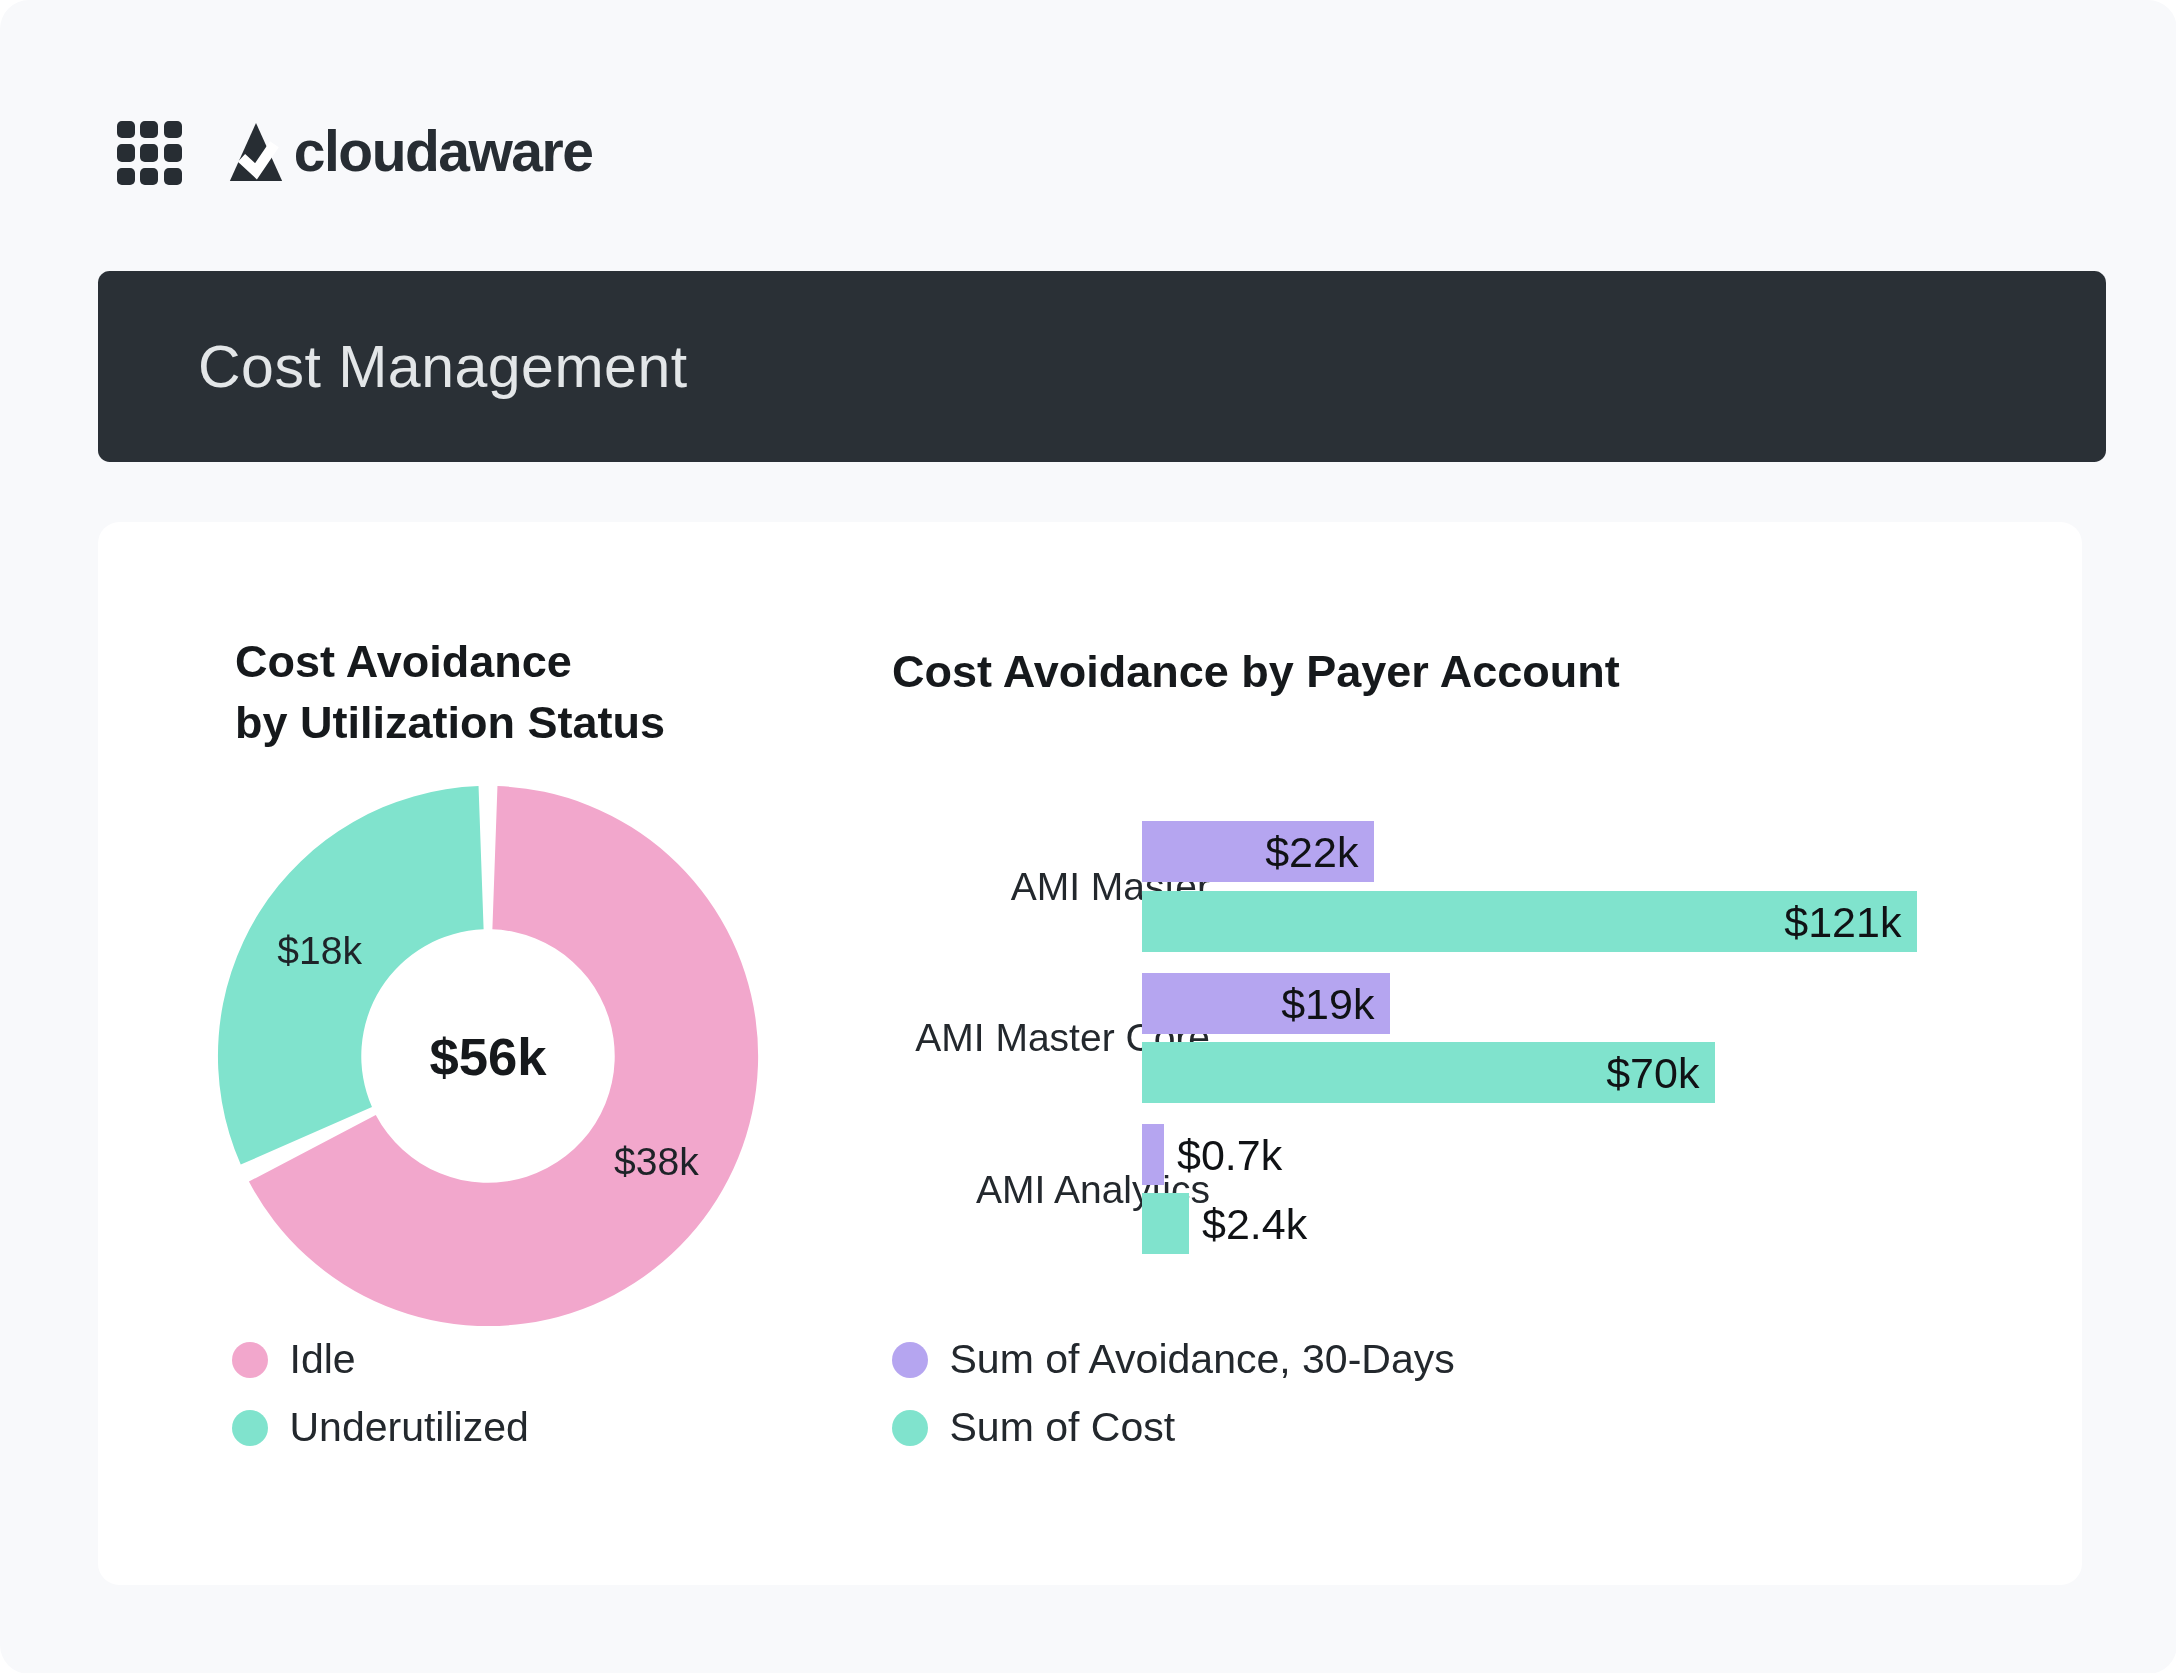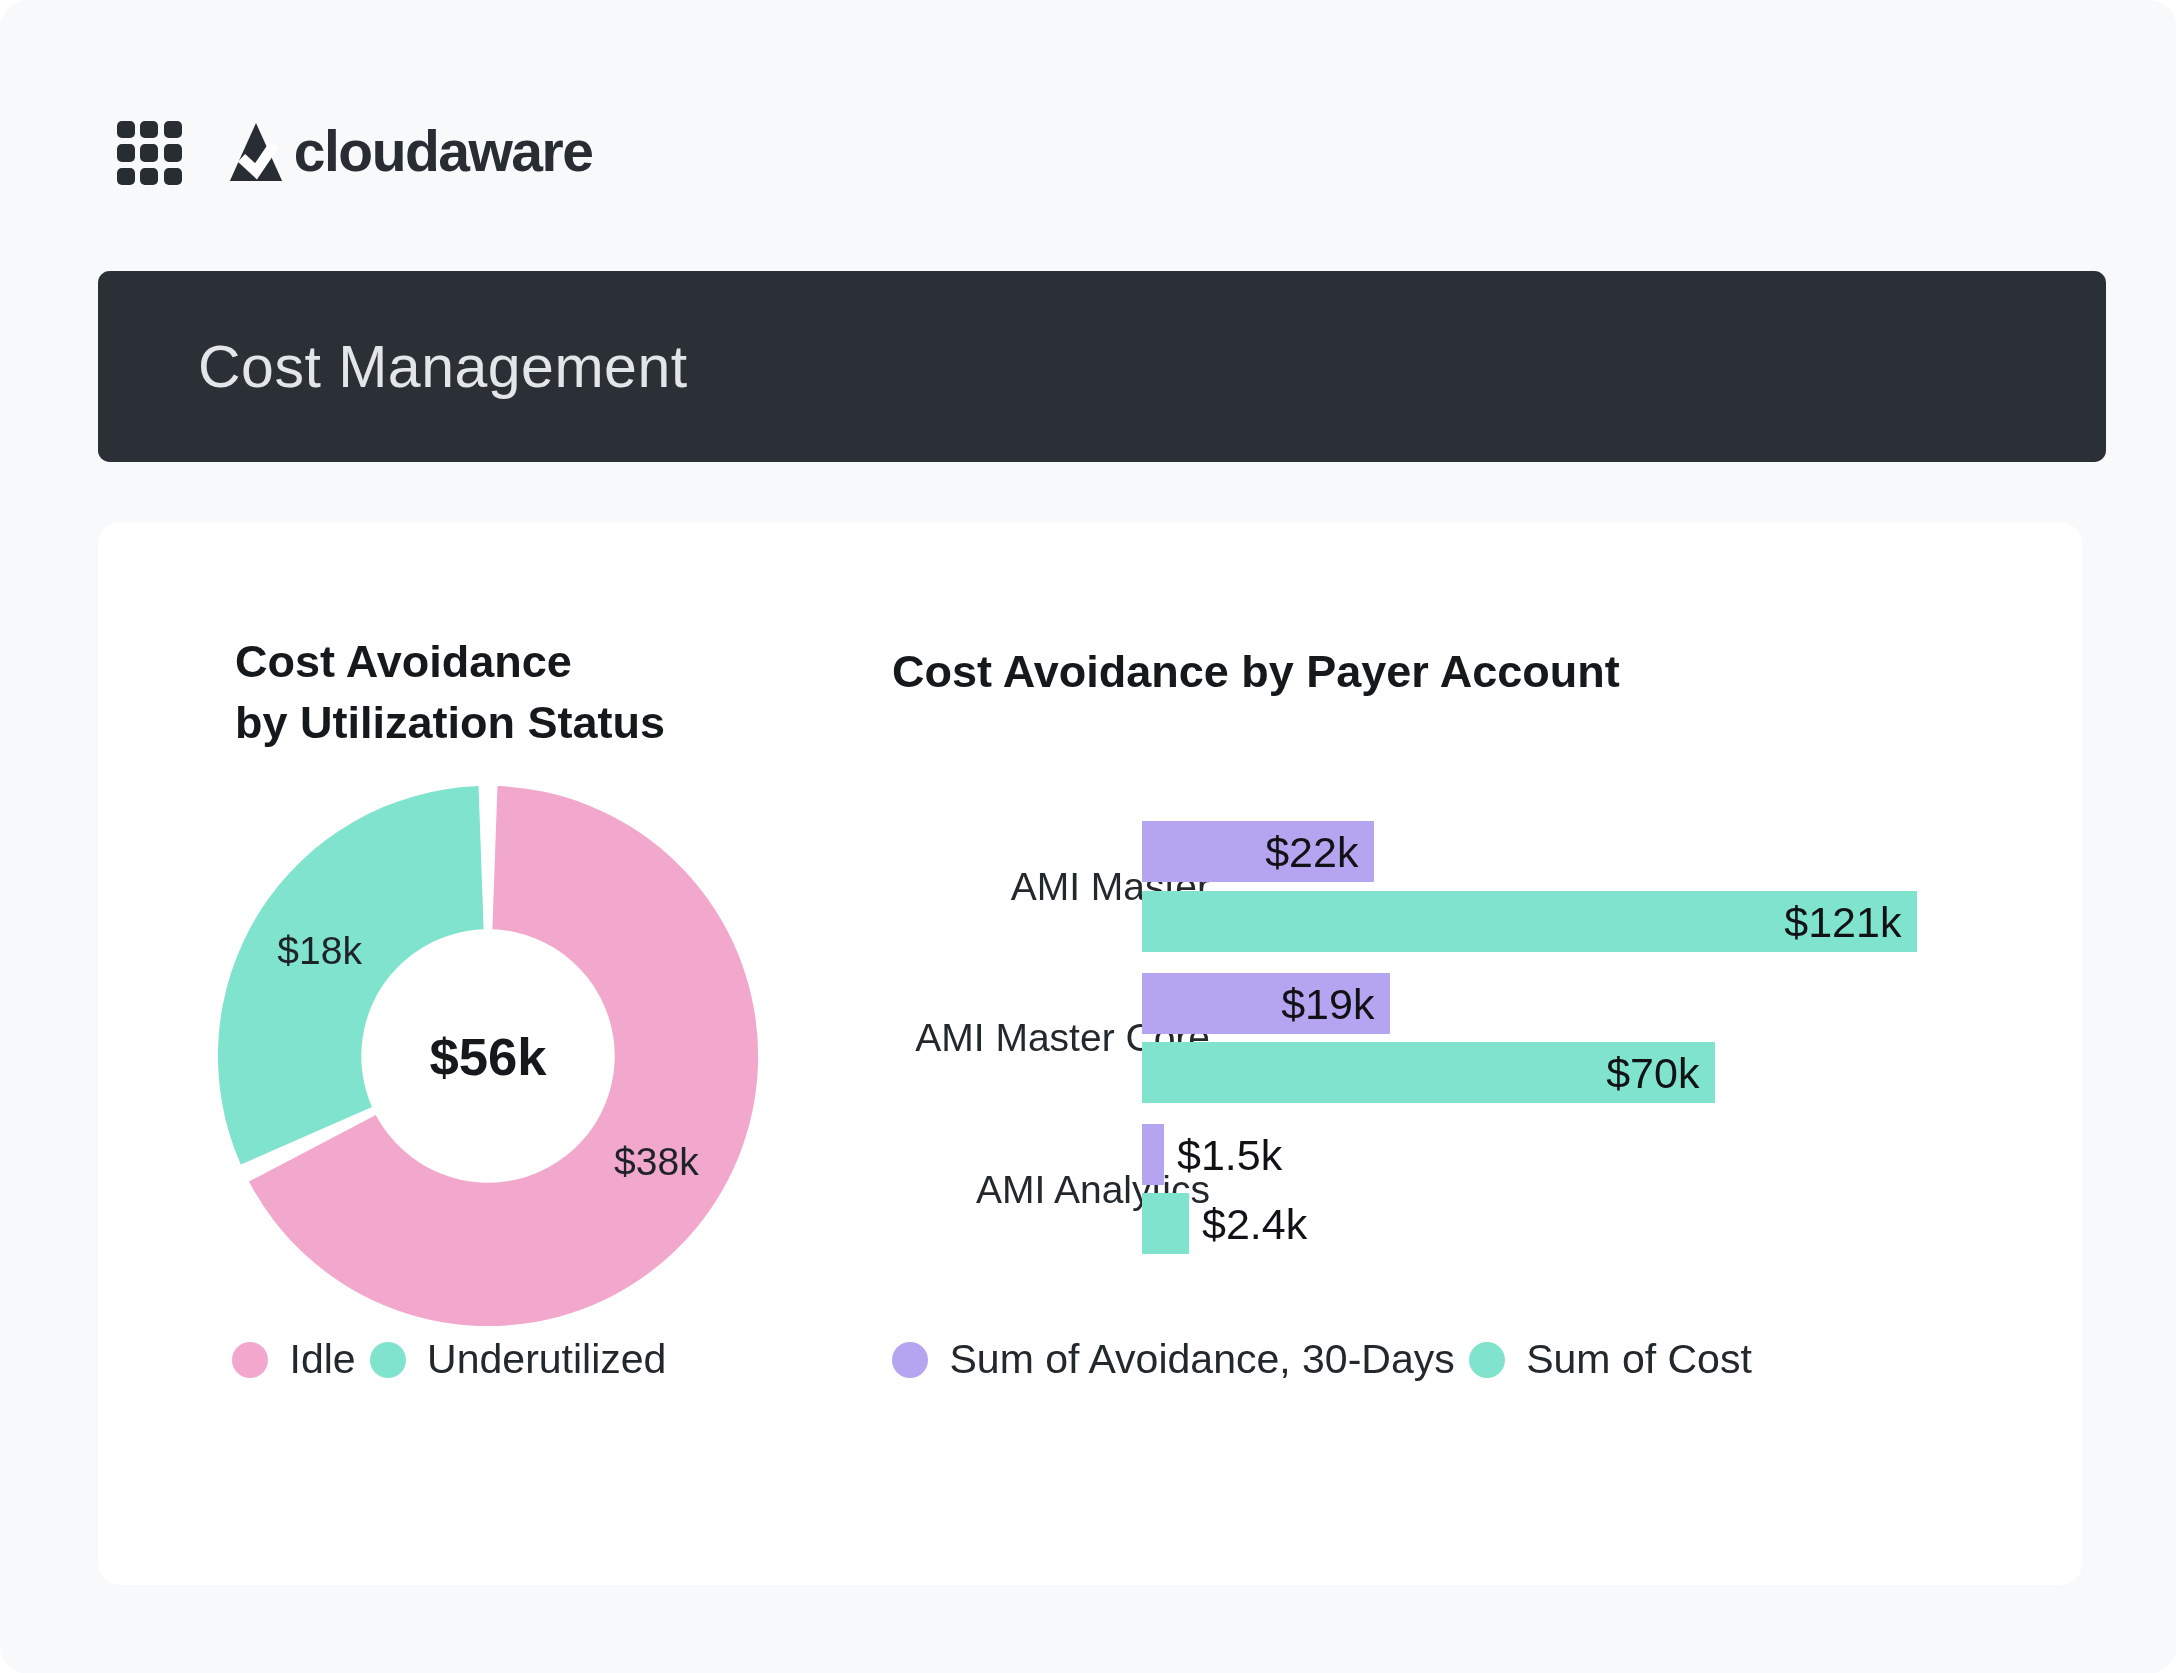--- a/index.html
+++ b/index.html
@@ -23,21 +23,21 @@
 
   .chart-title{position:absolute;font-size:45px;font-weight:700;color:#16191C;line-height:61px;margin:0;}
   #donut-title{left:137px;top:109px;}
   #bar-title{left:794px;top:127px;line-height:45px;}
 
   #donut-svg{position:absolute;left:117px;top:261px;width:546px;height:546px;}
   .slice-label{font-size:40px;fill:#1E2328;text-anchor:middle;font-family:"Liberation Sans",sans-serif;}
   .donut-center-label{font-size:54px;font-weight:700;fill:#16191C;text-anchor:middle;font-family:"Liberation Sans",sans-serif;}
 
   
-  .legend{position:absolute;list-style:none;margin:0;padding:0;display:flex;flex-direction:row;gap:14px;}
+  .legend{position:absolute;list-style:none;margin:0;padding:0;display:flex;flex-direction:column;gap:27px;}
   #donut-legend{left:134px;top:817px;}
   #bar-legend{left:794px;top:817px;}
   .legend-item{display:flex;align-items:center;gap:21.5px;cursor:pointer;}
   .legend-dot{width:36px;height:36px;border-radius:50%;flex:0 0 auto;}
   .legend-text{font-size:41px;color:#23282D;line-height:41px;}
 
   
   .cat-label{position:absolute;left:683px;width:429px;text-align:right;font-size:39px;color:#23282D;line-height:39px;}
   .bar{position:absolute;height:61px;cursor:pointer;}
   .bar-val{position:absolute;top:50%;transform:translateY(-50%);font-size:43px;color:#101215;white-space:nowrap;}
@@ -111,21 +111,21 @@
         </div>
         <div class="cat-label" style="top:496px">AMI Master Core</div>
         <div class="bar" style="left:1044px;top:451px;width:248px;background:#B5A5F0">
           <span class="bar-val inside">$19k</span>
         </div>
         <div class="bar" style="left:1044px;top:520px;width:573px;background:#80E3CD">
           <span class="bar-val inside">$70k</span>
         </div>
         <div class="cat-label" style="top:648px">AMI Analytics</div>
         <div class="bar" style="left:1044px;top:602px;width:21.5px;background:#B5A5F0">
-          <span class="bar-val " style="left:35px">$1.5k</span>
+          <span class="bar-val " style="left:35px">$0.7k</span>
         </div>
         <div class="bar" style="left:1044px;top:671px;width:47px;background:#80E3CD">
           <span class="bar-val " style="left:60px">$2.4k</span>
         </div>
       </div>
 
     <ul class="legend" id="bar-legend">
         <li class="legend-item">
           <span class="legend-dot" style="background:#B5A5F0"></span>
           <span class="legend-text">Sum of Avoidance, 30-Days</span>

